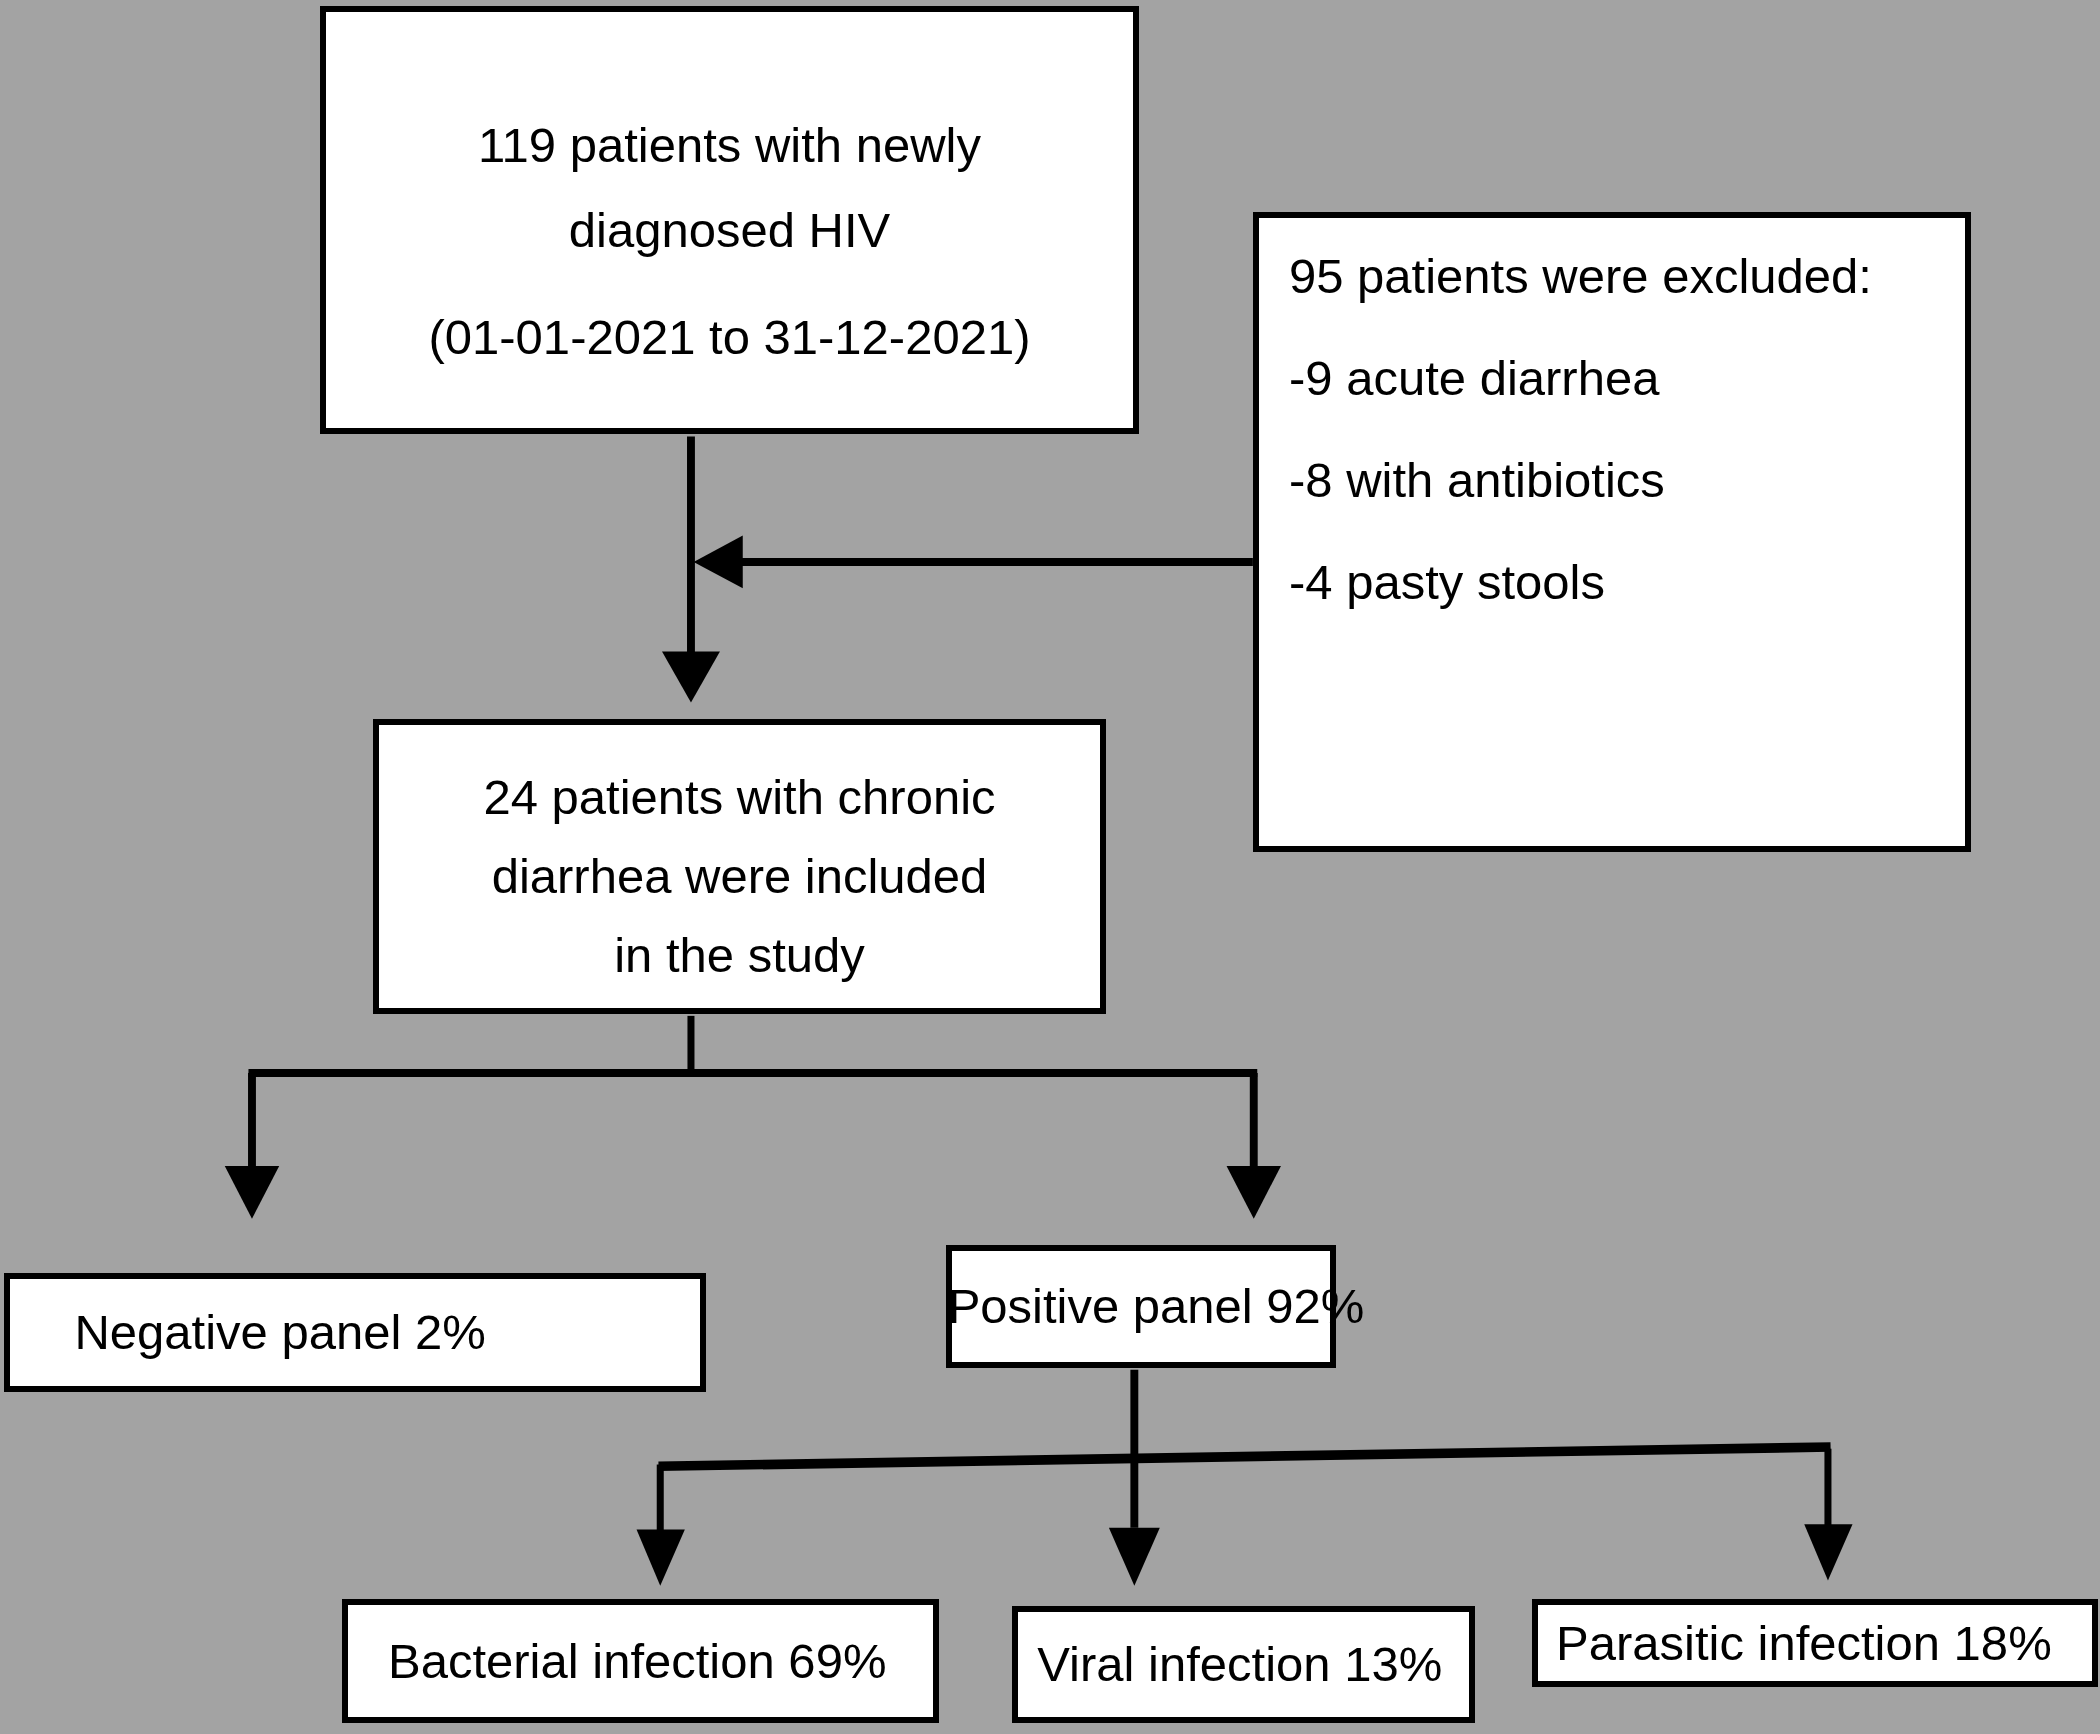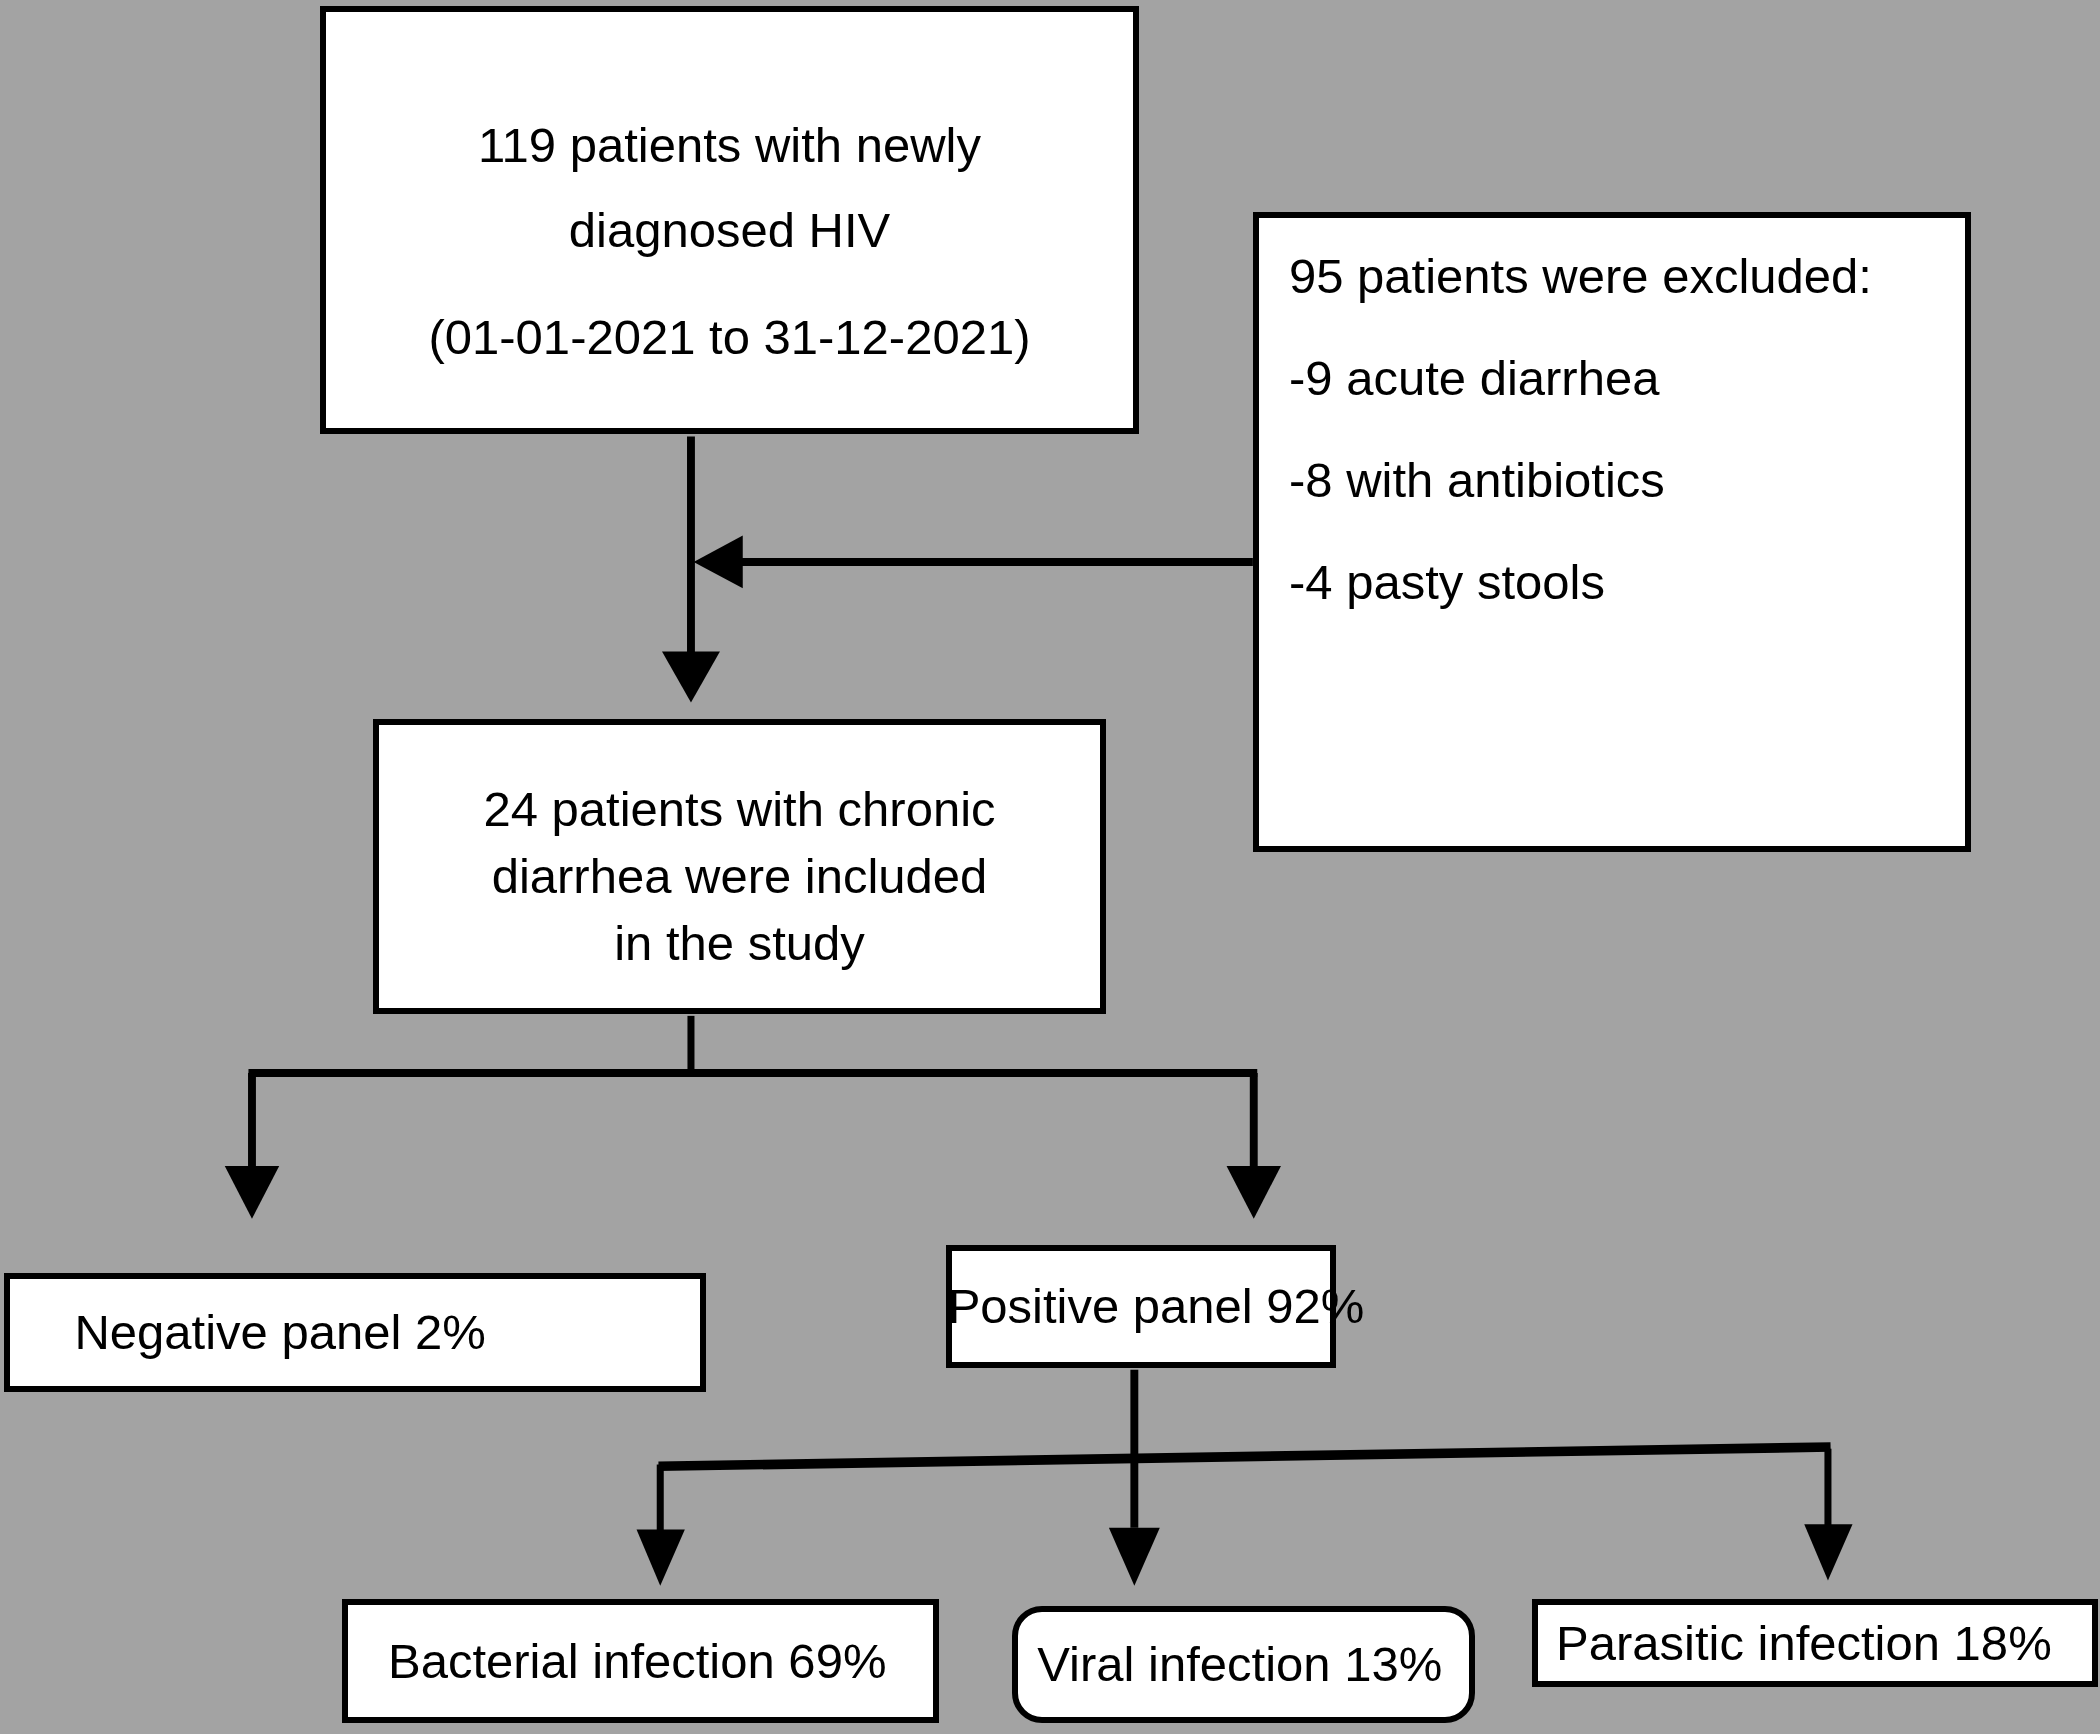--- a/index.html
+++ b/index.html
@@ -57,21 +57,21 @@
 
   #box-excluded {
     left: 1253px; top: 212px;  width: 718px;  height: 640px;
     padding-left: 30px;
     justify-content: flex-start;
   }
   #box-excluded .node-line { margin-top: 49px; }
   #box-excluded .node-line:first-child { margin-top: 32px; }
 
   #box-included {
-    left: 373px;  top: 719px;  width: 733px;  height: 295px;
+    left: 373px;  top: 719px;  width: 733px;  height: 295px; gap: 12px;
   }
   #box-included .node-line { margin-top: 14px; }
   #box-included .node-line:first-child { margin-top: 19.3px; }
 
   #box-negative-panel {
     left: 4.4px;    top: 1245px; width: 702px;  height: 119px;
     padding-left: 64px;
     margin-top: 28px;
   }
   #box-positive-panel {
@@ -79,21 +79,20 @@
     align-items: center;
     padding-left: 30px;
   }
   #box-bacterial {
     left: 342px;  top: 1599px; width: 597px;  height: 124px;
     padding-left: 40px;
   }
   #box-viral {
     left: 1012px; top: 1606px; width: 463px;  height: 117px;
     padding-left: 19.3px;
-    border-radius: 30px;
   }
   #box-parasitic {
     left: 1532px; top: 1599px; width: 566px;  height: 88px;
     padding-left: 18px;
   }
 </style>
 </head>
 <body>
 
 <div id="flowchart-root">

